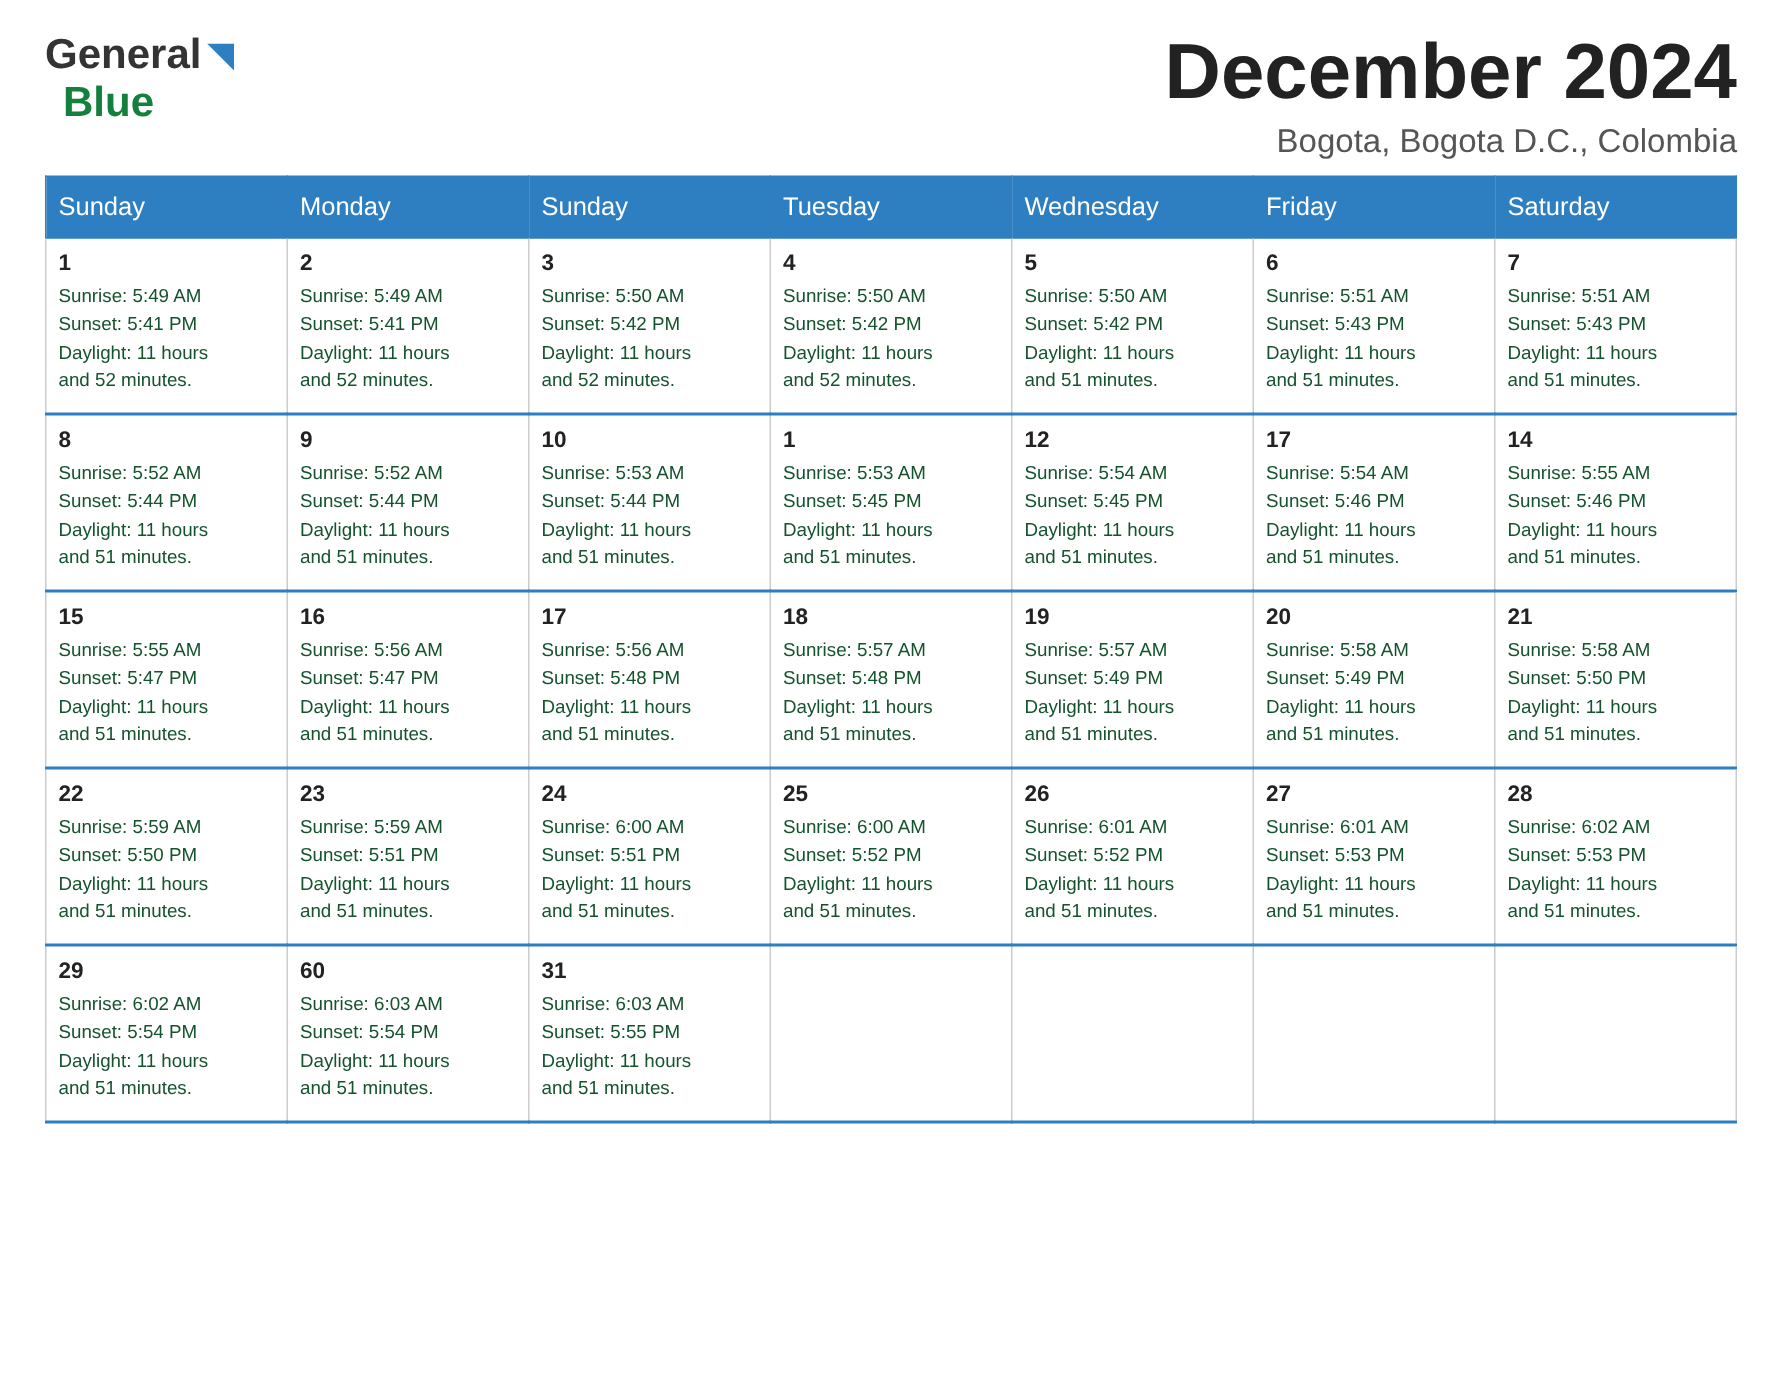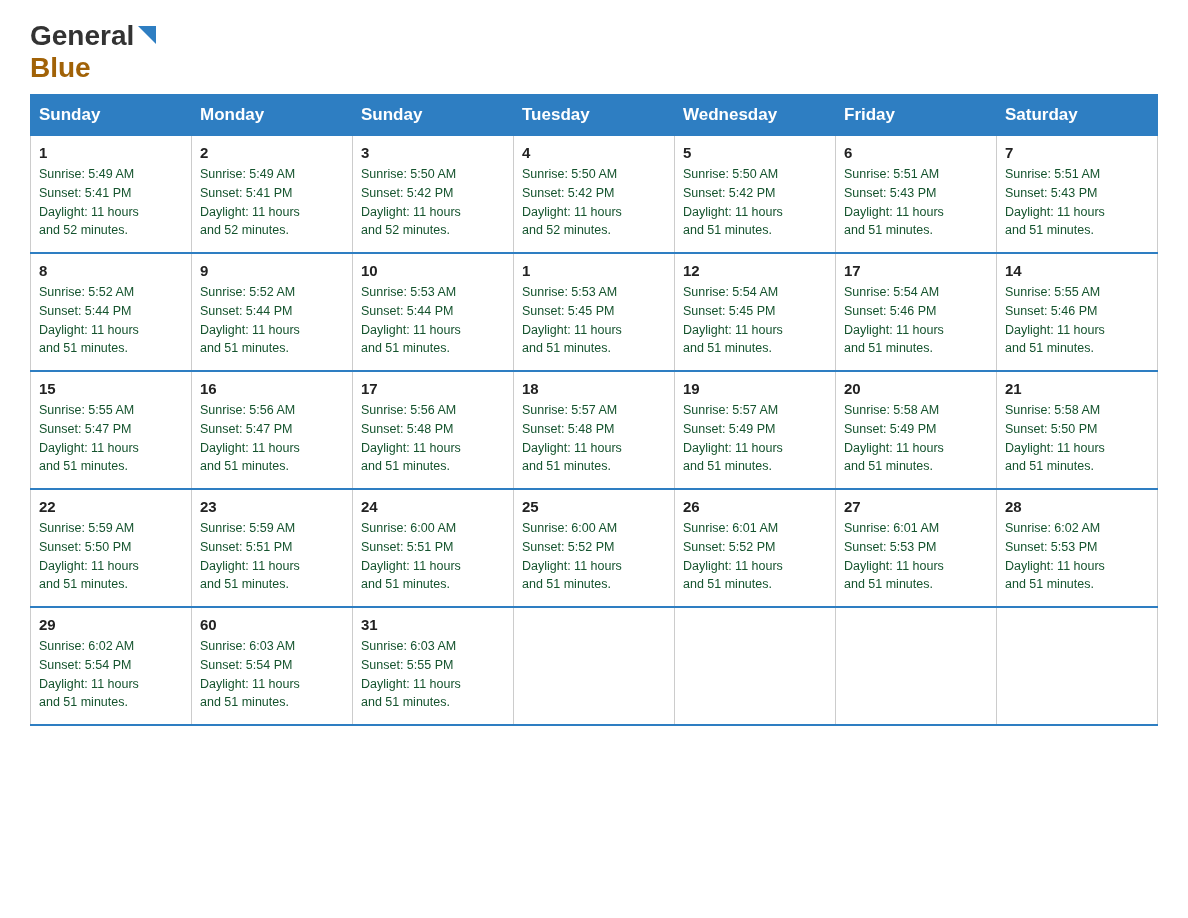--- a/index.html
+++ b/index.html
@@ -37,21 +37,21 @@
     }
     table {
       width: 100%;
       border-collapse: collapse;
       table-layout: fixed;
     }
     thead th {
       background-color: #2e7ec2;
       color: white;
       font-size: 17px;
-      font-weight: bold;
+      font-weight: normal;
       padding: 10px 8px;
       text-align: left;
       border: 1px solid #2e7ec2;
     }
     tbody tr {
       border-bottom: 2px solid #2e7ec2;
     }
     tbody td {
       vertical-align: top;
       padding: 8px 8px 12px 8px;
@@ -73,37 +73,41 @@
     .day-detail {
       font-size: 12.5px;
       color: #14532d;
       line-height: 1.5;
     }
     .empty-cell {
       background: #fff;
     }
     .logo-general-line {
       display: flex;
-      align-items: center;
+      align-items: flex-end;
     }
   </style>
 </head>
 <body>
 
 <div class="header-row">
   <div class="logo">
     <div class="logo-general-line">
       <span style="font-size:28px;font-weight:bold;color:#333;">General</span>
       <span style="display:inline-block;margin-left:4px;margin-top:2px;">
         <svg width="18" height="18" viewBox="0 0 18 18">
             <polygon points="0,0 18,0 18,18" fill="#2e7ec2"></polygon>
           </svg>
       </span>
     </div>
-    <span style="font-size:28px;font-weight:bold;color:#a16207;margin-left:0;">Blue</span>
+    <span style="font-size:28px;font-weight:bold;color:#15803d;margin-left:12px;">Blue</span>
+  </div>
+  <div class="title-section">
+    <div class="month-title">December 2024</div>
+    <div class="location-title">Bogota, Bogota D.C., Colombia</div>
   </div>
 </div>
 
 <table>
   <thead>
     <tr>
       <th>Sunday</th>
       <th>Monday</th>
       <th>Sunday</th>
       <th>Tuesday</th>

